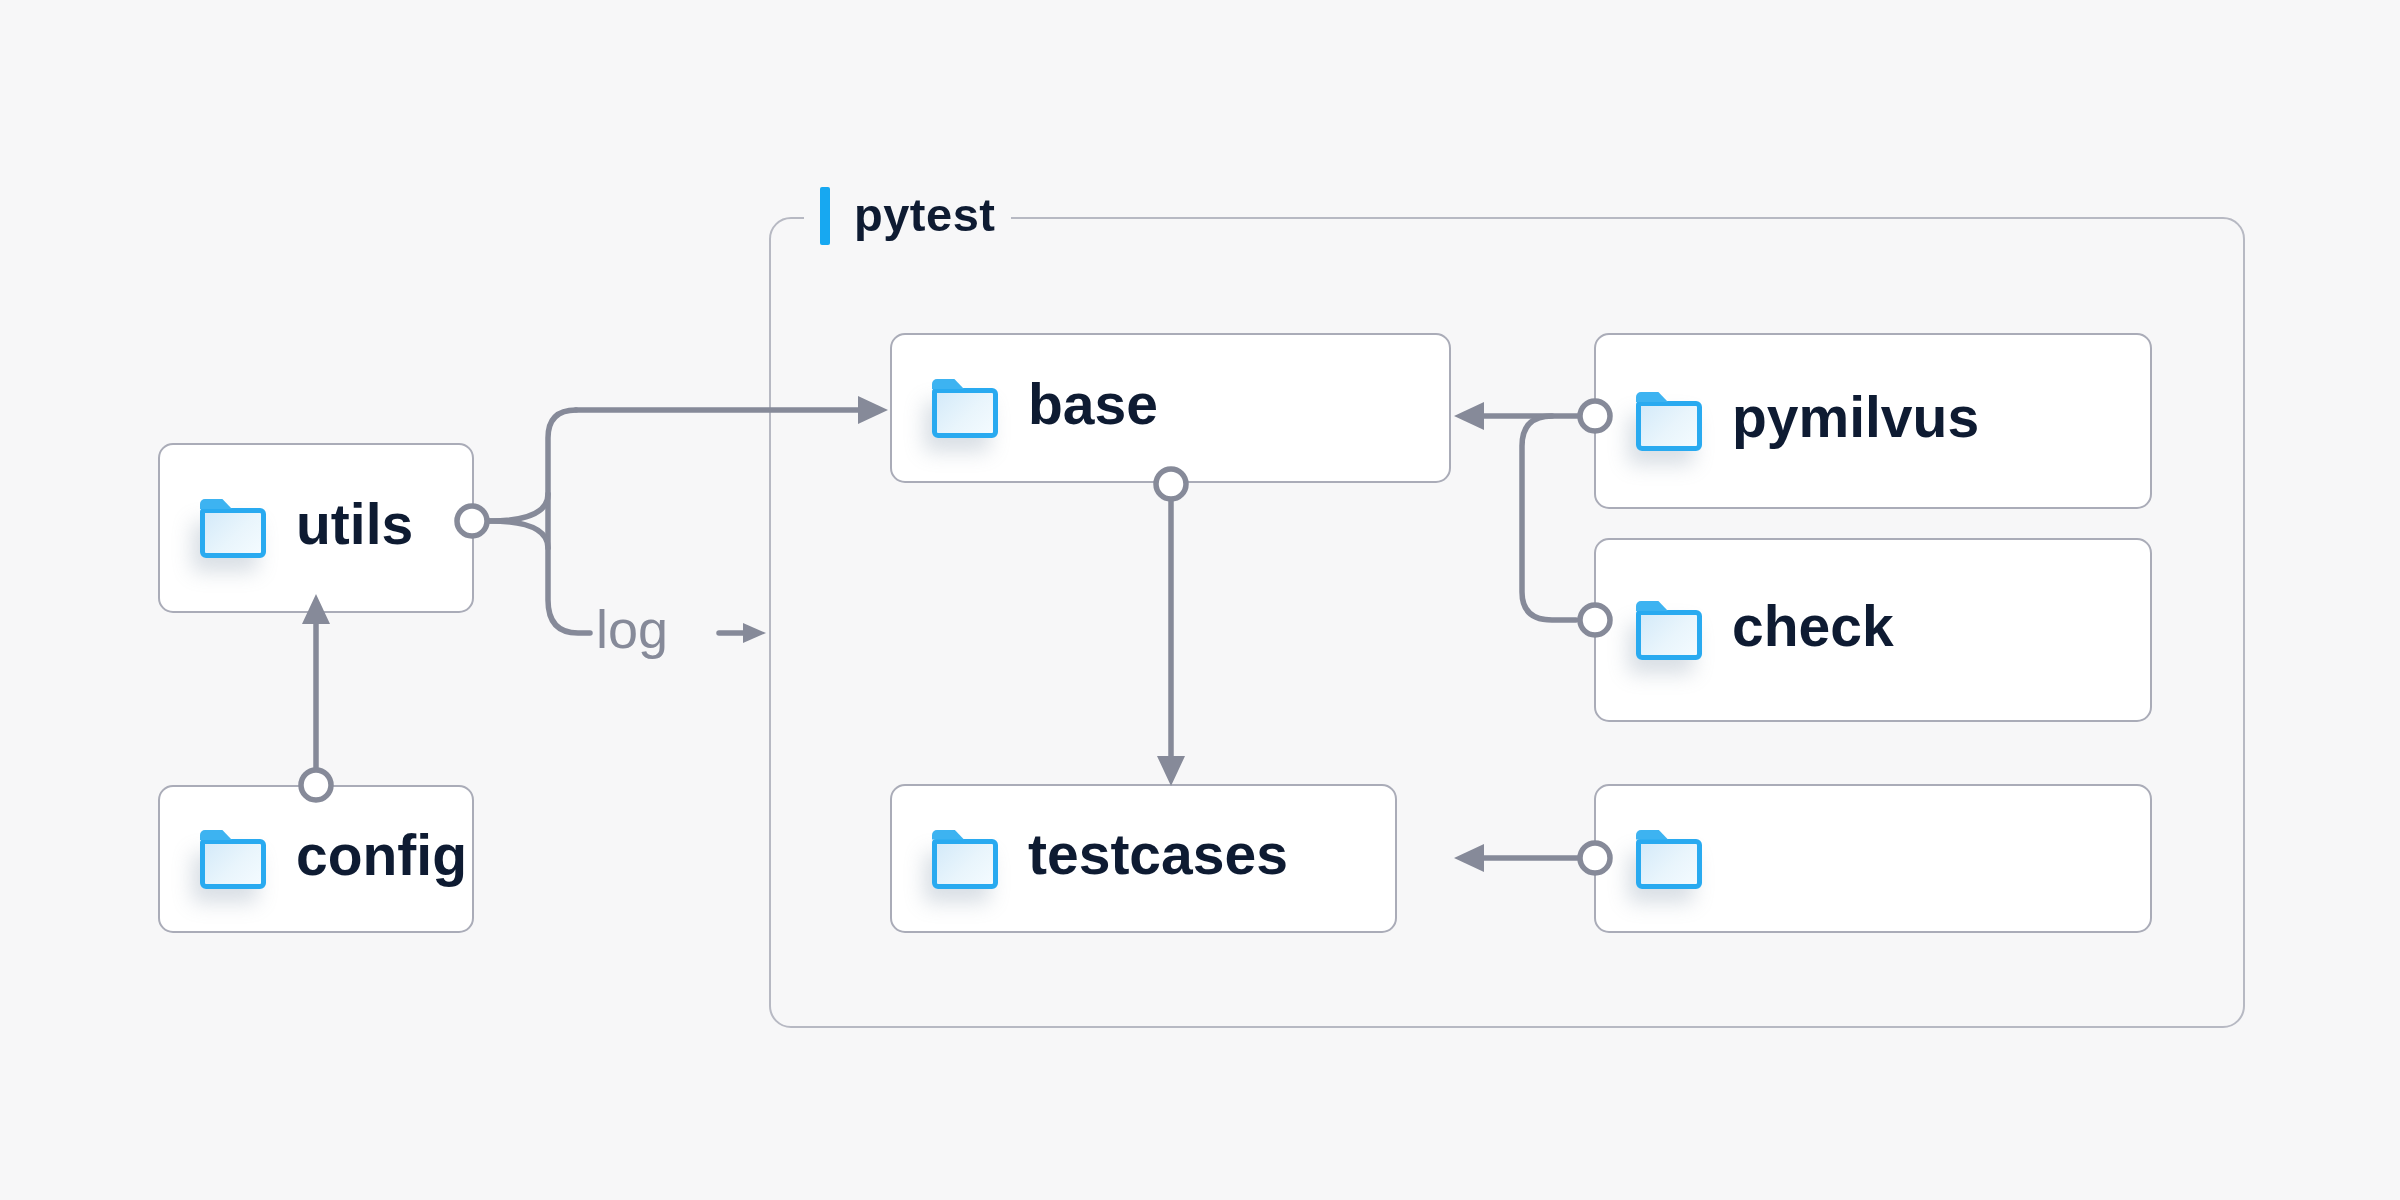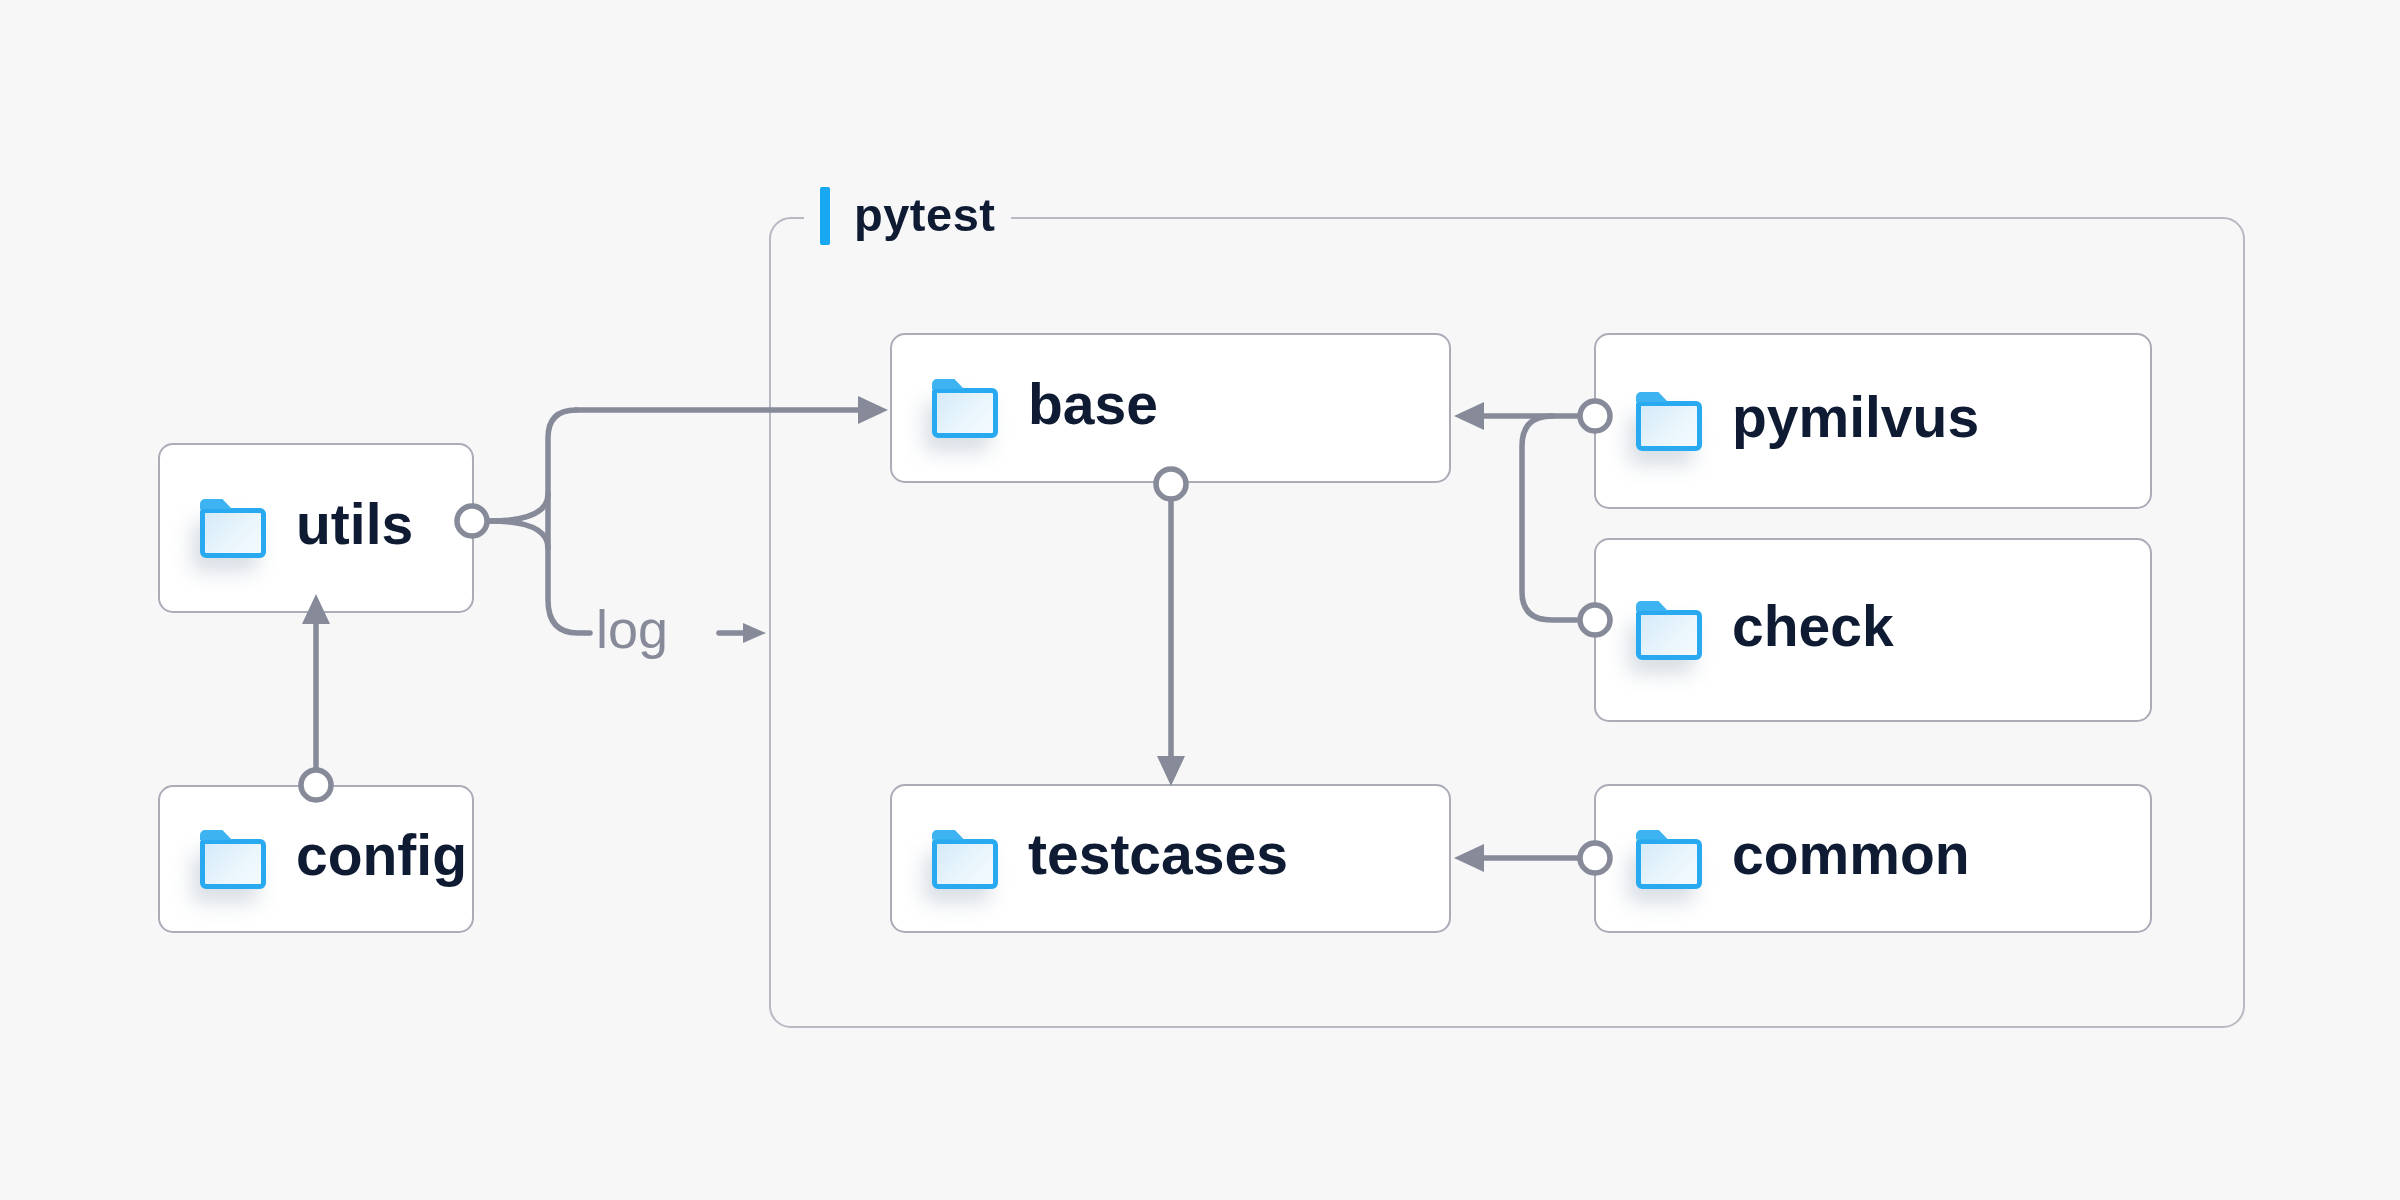--- a/index.html
+++ b/index.html
@@ -37,21 +37,21 @@
   }
   .node .label{
     font-size:57px;font-weight:bold;color:var(--c-text,#0e1b32);
     line-height:1;padding-bottom:8px;
   }
   .n-utils    {left:158px; top:443px; width:316px; height:170px}
   .n-config   {left:158px; top:785px; width:316px; height:148px}
   .n-base     {left:890px; top:333px; width:561px; height:150px}
   .n-pymilvus {left:1594px;top:333px; width:558px; height:176px}
   .n-check    {left:1594px;top:538px; width:558px; height:184px}
-  .n-testcases{left:890px; top:784px; width:561px; height:149px}
+  .n-testcases{left:890px; top:784px; width:507px; height:149px}
   .n-common   {left:1594px;top:784px; width:558px; height:149px}
   
   .folder{
     position:relative;width:56px;height:40px;margin-top:10px;flex:0 0 auto;
     border:5px solid var(--c-folder-stroke,#29aaf0);
     border-radius:4px 6px 6px 6px;
     background:linear-gradient(135deg,#d4eaf9 0%,#e9f5fc 55%,#f4fbff 100%);
     box-shadow:-8px 14px 20px rgba(130,150,170,.30);
   }
   .folder::before{
@@ -98,21 +98,20 @@
 <div class="node n-check">
   <span class="folder"></span>
   <span class="label">check</span>
 </div>
 <div class="node n-testcases">
   <span class="folder"></span>
   <span class="label">testcases</span>
 </div>
 <div class="node n-common">
   <span class="folder"></span>
-  <span class="label">common</span>
 </div>
 
 <div class="edge-label">log</div>
 
 <svg id="wires" width="2400" height="1200" viewBox="0 0 2400 1200">
 
   <g>
     <path class="wire" d="M316,769 V624"></path>
     <polygon class="head" points="316,594 302,624 330,624"></polygon>
     <circle class="port" cx="316" cy="785" r="15"></circle>

